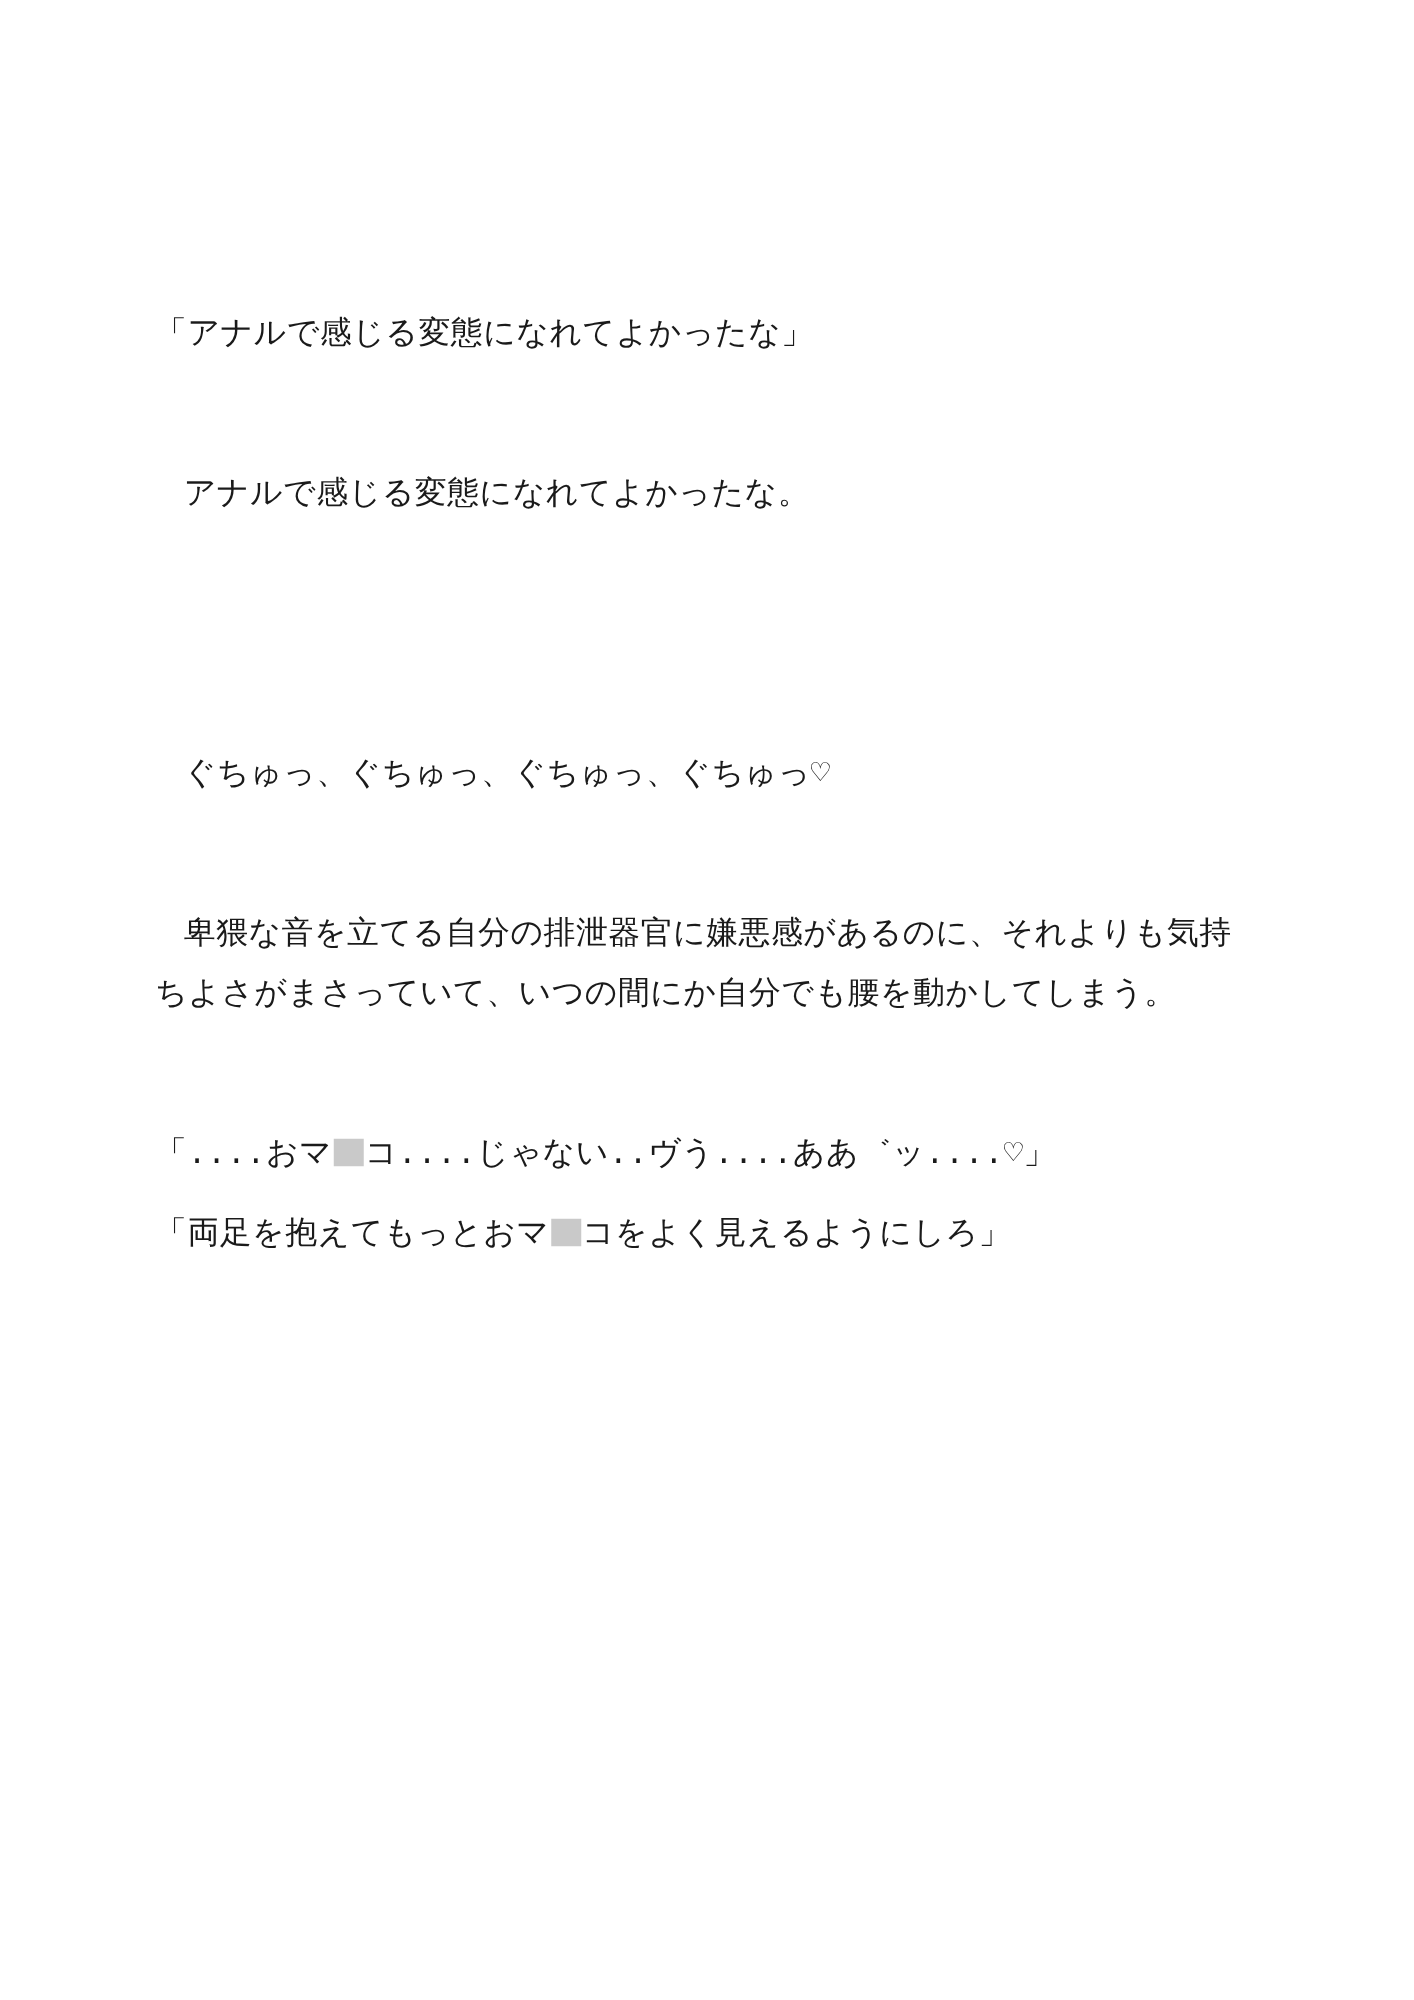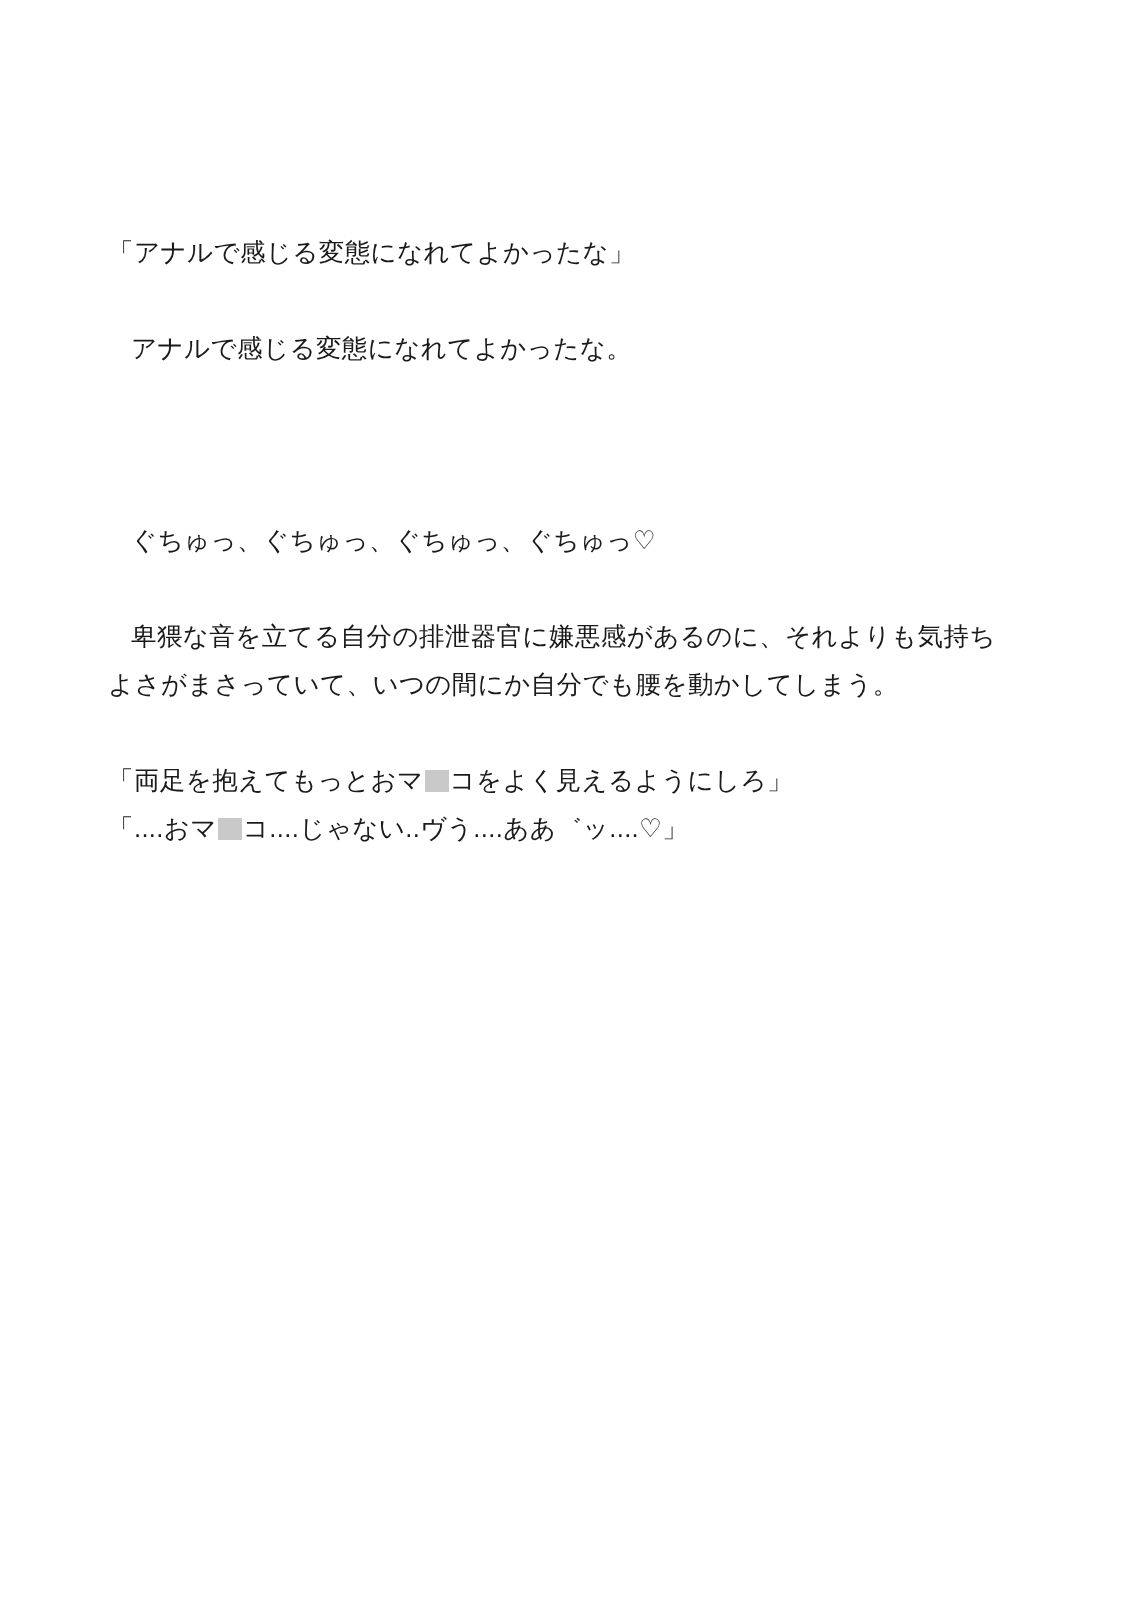--- a/index.html
+++ b/index.html
@@ -26,23 +26,24 @@
   .text-body {
     position: absolute;
     left: 108px;
     top: 228px;
     width: 900px;
   }
   .para {
     font-size: 25.5px;
     line-height: 48px;
     letter-spacing: 0.4px;
-    margin: 0;
+    margin: 16px;
     white-space: pre-wrap;
     text-indent: 0;
+    font-family: Liberation Mono, monospace;
   }
   .para.indent {
     text-indent: 23px;
   }
   .gap-lg { height: 48px; }
   .redact {
     display: inline-block;
     width: 24px;
     height: 22px;
     background: #c9c9c9;
@@ -65,17 +66,17 @@
     <div class="gap-lg"></div>
 
     <div class="gap-lg"></div>
 
     <p class="para indent">ぐちゅっ、ぐちゅっ、ぐちゅっ、ぐちゅっ♡</p>
     <div class="gap-lg"></div>
 
     <p class="para indent">卑猥な音を立てる自分の排泄器官に嫌悪感があるのに、それよりも気持ちよさがまさっていて、いつの間にか自分でも腰を動かしてしまう。</p>
     <div class="gap-lg"></div>
 
+    <p class="para"><span>「....おマ</span><span class="redact"></span><span>コ....じゃない..ヴう....ああ゛ッ....♡」</span></p>
     <p class="para"><span>「両足を抱えてもっとおマ</span><span class="redact"></span><span>コをよく見えるようにしろ」</span></p>
-    <p class="para"><span>「....おマ</span><span class="redact"></span><span>コ....じゃない..ヴう....ああ゛ッ....♡」</span></p>
 
   </div>
 </div>
 
 </body></html>

